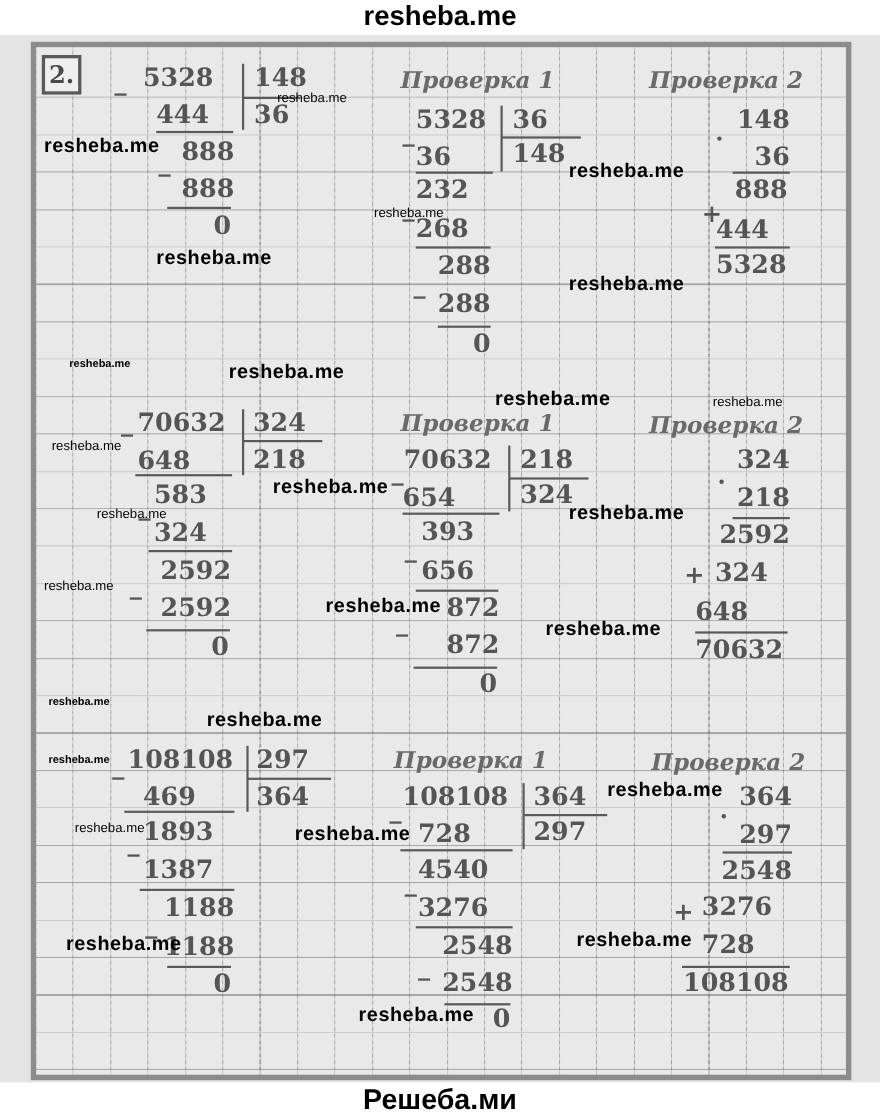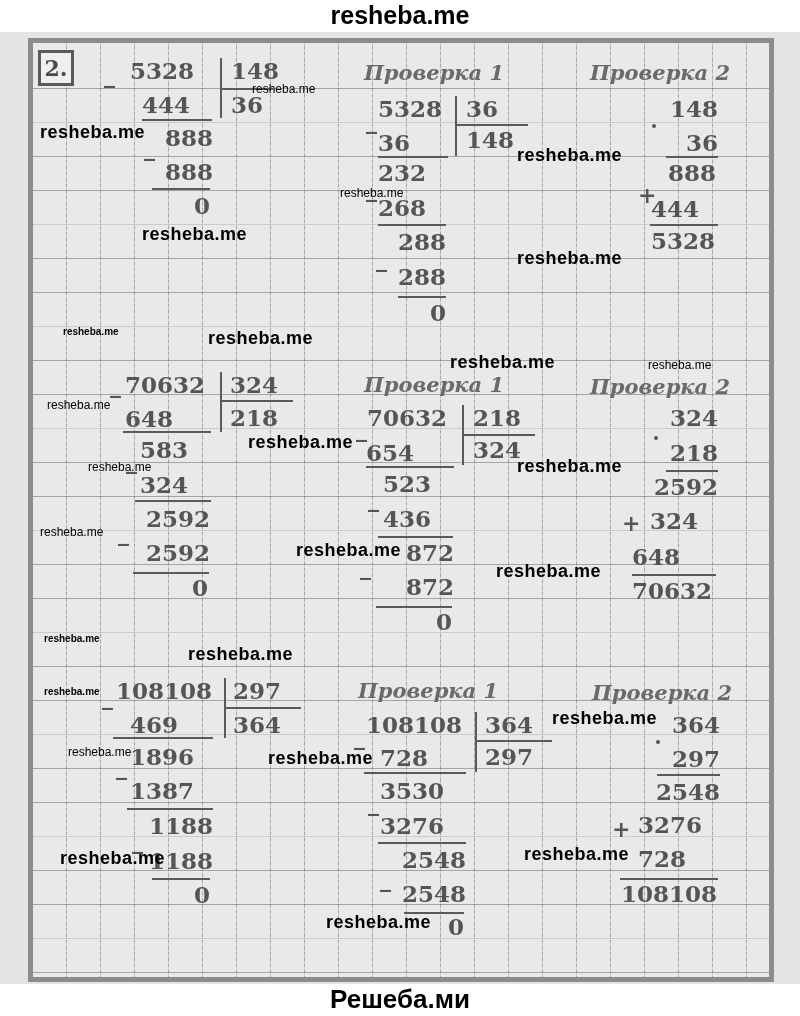--- a/index.html
+++ b/index.html
@@ -152,23 +152,23 @@
   <div>
     <div class="title" style="left:364px;top:372px">Проверка 1</div>
     <span class="op" style="left:356px;top:416px">_</span>
     <div class="n" style="left:367px;top:405px">70632</div>
     <div class="vl" style="left:462px;top:405px;height:60px"></div>
     <div class="n" style="left:473px;top:405px">218</div>
     <div class="hl" style="left:463px;top:434px;width:72px"></div>
     <div class="n" style="left:473px;top:437px">324</div>
     <div class="n" style="left:366px;top:440px">654</div>
     <div class="hl" style="left:366px;top:466px;width:88px"></div>
-    <div class="n" style="left:383px;top:471px">523</div>
+    <div class="n" style="left:383px;top:471px">393</div>
     <span class="op" style="left:368px;top:486px">_</span>
-    <div class="n" style="left:383px;top:506px">436</div>
+    <div class="n" style="left:383px;top:506px">656</div>
     <div class="hl" style="left:378px;top:536px;width:75px"></div>
     <div class="n r" style="left:380px;top:540px;width:74px">872</div>
     <span class="op" style="left:360px;top:554px">_</span>
     <div class="n r" style="left:380px;top:574px;width:74px">872</div>
     <div class="hl" style="left:376px;top:606px;width:76px"></div>
     <div class="n r" style="left:380px;top:609px;width:72px">0</div>
   </div>
 
   <div>
     <div class="title" style="left:590px;top:374px">Проверка 2</div>
@@ -188,42 +188,42 @@
 <div>
   <div>
     <span class="op" style="left:102px;top:684px">_</span>
     <div class="n" style="left:116px;top:678px">108108</div>
     <div class="vl" style="left:224px;top:678px;height:60px"></div>
     <div class="n" style="left:233px;top:678px">297</div>
     <div class="hl" style="left:225px;top:707px;width:76px"></div>
     <div class="n" style="left:233px;top:712px">364</div>
     <div class="n" style="left:130px;top:712px">469</div>
     <div class="hl" style="left:113px;top:737px;width:100px"></div>
-    <div class="n" style="left:130px;top:744px">1896</div>
+    <div class="n" style="left:130px;top:744px">1893</div>
     <span class="op" style="left:116px;top:754px">_</span>
     <div class="n" style="left:130px;top:778px">1387</div>
     <div class="hl" style="left:127px;top:808px;width:86px"></div>
     <div class="n r" style="left:130px;top:813px;width:83px">1188</div>
     <span class="op" style="left:132px;top:828px">_</span>
     <div class="n r" style="left:130px;top:848px;width:83px">1188</div>
     <div class="hl" style="left:152px;top:878px;width:58px"></div>
     <div class="n r" style="left:130px;top:882px;width:80px">0</div>
   </div>
 
   <div>
     <div class="title" style="left:358px;top:678px">Проверка 1</div>
     <span class="op" style="left:354px;top:724px">_</span>
     <div class="n" style="left:366px;top:712px">108108</div>
     <div class="vl" style="left:475px;top:712px;height:60px"></div>
     <div class="n" style="left:485px;top:712px">364</div>
     <div class="hl" style="left:476px;top:740px;width:76px"></div>
     <div class="n" style="left:485px;top:744px">297</div>
     <div class="n" style="left:380px;top:745px">728</div>
     <div class="hl" style="left:364px;top:772px;width:102px"></div>
-    <div class="n" style="left:380px;top:778px">3530</div>
+    <div class="n" style="left:380px;top:778px">4540</div>
     <span class="op" style="left:368px;top:790px">_</span>
     <div class="n" style="left:380px;top:813px">3276</div>
     <div class="hl" style="left:378px;top:842px;width:88px"></div>
     <div class="n r" style="left:380px;top:847px;width:86px">2548</div>
     <span class="op" style="left:380px;top:866px">_</span>
     <div class="n r" style="left:380px;top:881px;width:86px">2548</div>
     <div class="hl" style="left:404px;top:912px;width:60px"></div>
     <div class="n r" style="left:380px;top:914px;width:84px">0</div>
   </div>
 

